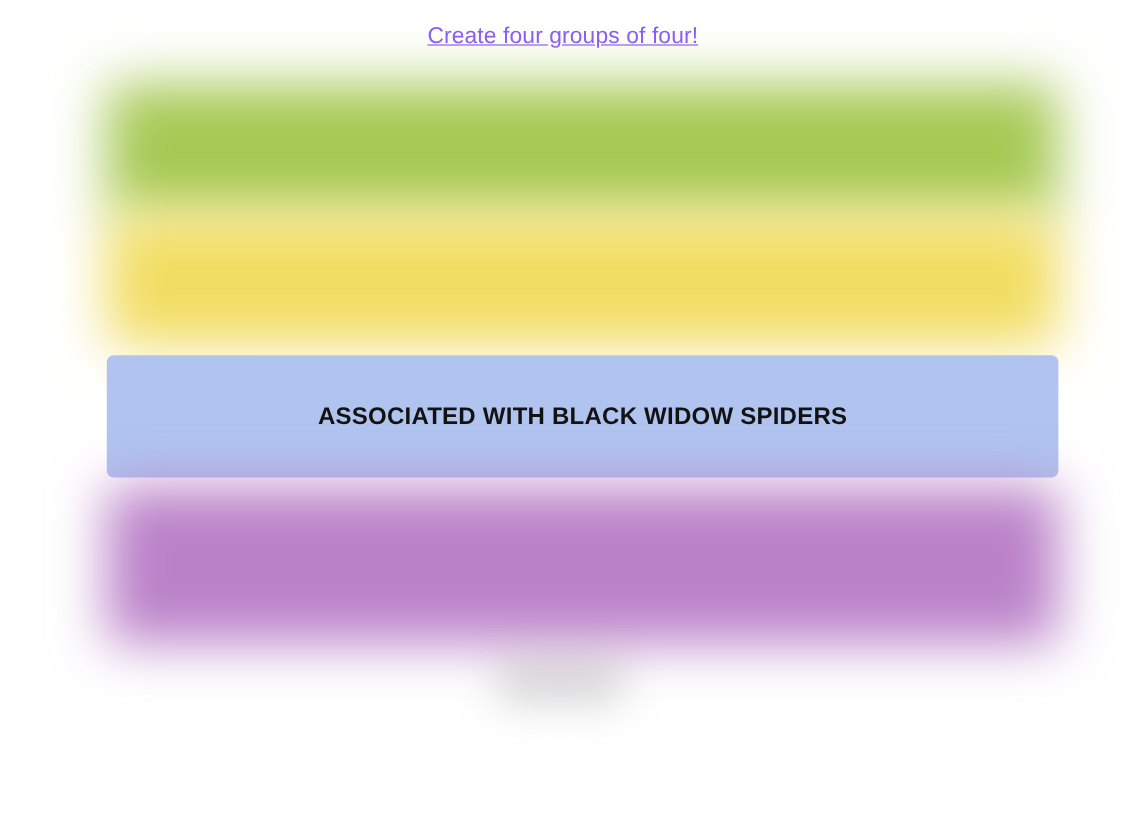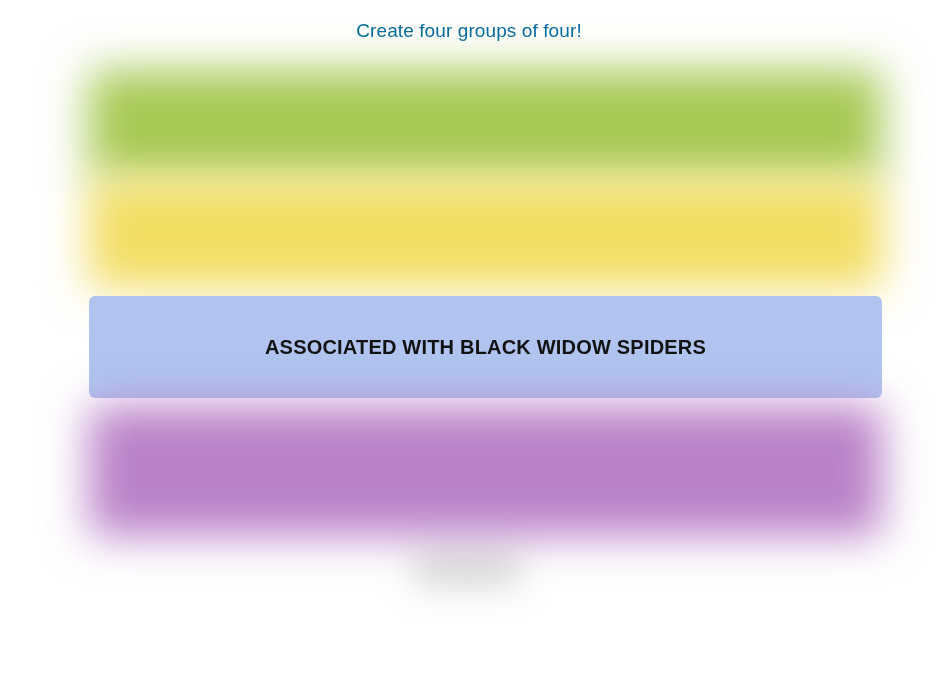--- a/index.html
+++ b/index.html
@@ -25,23 +25,24 @@
 
   
   .headline {
     position: absolute;
     left: 0;
     top: 18px;
     width: 938px;
     text-align: center;
     font-size: 19px;
     font-weight: 400;
-    color: #0369a1;
+    color: #8b5cf6;
     letter-spacing: 0.1px;
     line-height: 26px;
+    text-decoration: underline;
   }
 
   
   .board {
     position: absolute;
     left: 16px;
     top: 62px;
     width: 938px;
     height: 560px;
   }

